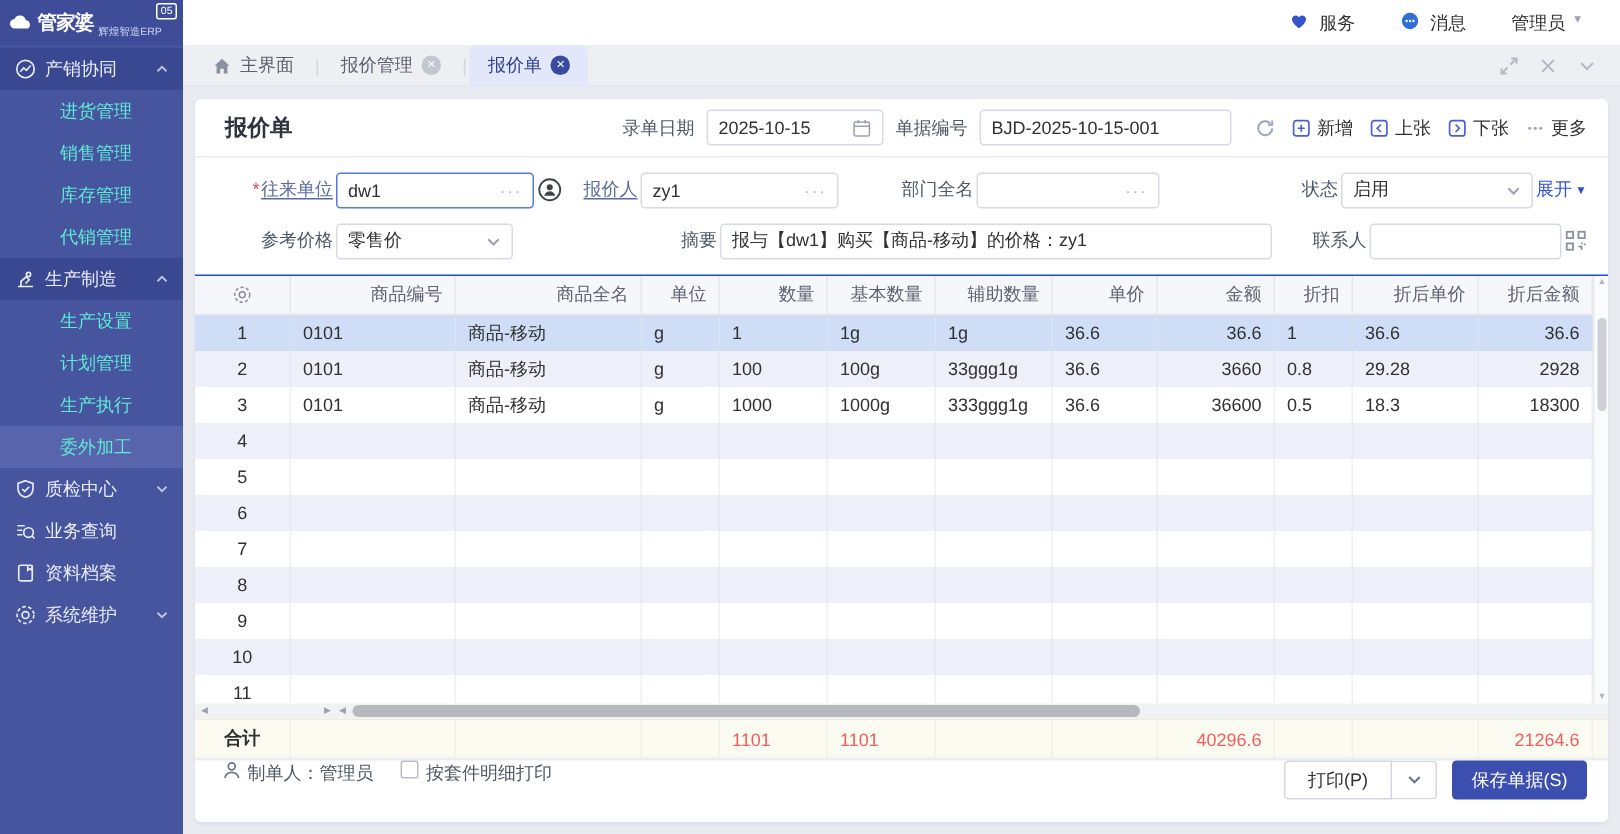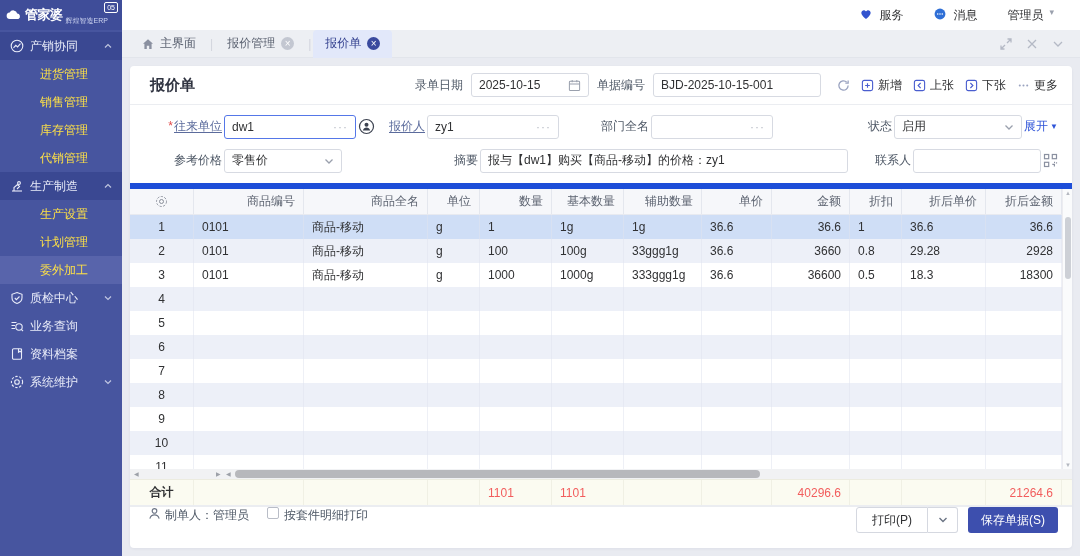--- a/index.html
+++ b/index.html
@@ -11,21 +11,21 @@
   .sidebar { width:122px; flex-shrink:0; background:#47559f; color:#e9ecf9; display:flex; flex-direction:column; }
   .logo { height:30px; background:#3f4d99; display:flex; align-items:center; padding:0 6px; gap:3px; position:relative; }
   .logo svg { width:16px; height:12px; flex-shrink:0; }
   .logo-name { font-weight:bold; font-size:13px; color:#fff; letter-spacing:-.5px; }
   .logo-sub { font-size:7px; color:#cdd4f0; align-self:flex-end; margin-bottom:4px; }
   .logo-badge { position:absolute; top:2px; right:4px; font-size:7px; border:1px solid #fff; border-radius:2px; padding:0 2px; color:#fff; line-height:9px; }
   .menu { flex:1; padding-top:2px; overflow:hidden; }
   .menu-row { height:28px; display:flex; align-items:center; padding:0 10px; gap:6px; cursor:pointer; }
   .menu-row.exph { background:#3a4892; }
   .menu-row.hl { background:#5864ab; }
-  .menu-row.sub { padding-left:40px; color:#fde047; }
+  .menu-row.sub { padding-left:40px; color:#5eead4; }
   .mi { width:14px; height:14px; flex-shrink:0; color:#e9ecf9; }
   .mi svg { width:14px; height:14px; display:block; }
   .mlbl { white-space:nowrap; }
   .caret { margin-left:auto; width:8px; height:8px; opacity:.75; }
   .caret svg { width:8px; height:8px; display:block; }
 
   
   .main { flex:1; min-width:0; display:flex; flex-direction:column; }
   .topbar { height:30px; background:#fff; display:flex; align-items:center; padding:0 10px; }
   .search { width:158px; height:20px; background:#f1f2f6; border-radius:11px; display:flex; align-items:center; gap:5px; padding:0 9px; color:#a6abbd; }
@@ -82,21 +82,21 @@
   .chev { width:10px; height:10px; color:#9aa0ad; flex-shrink:0; }
   .chev svg { width:10px; height:10px; display:block; }
   .round-ic { width:17px; height:17px; color:#3c4250; flex-shrink:0; }
   .round-ic svg { width:17px; height:17px; display:block; }
   .expand-link { color:#2f54d8; display:flex; align-items:center; gap:2px; cursor:pointer; white-space:nowrap; }
   .expand-link .tri { font-size:8px; }
   .qr-ic { width:15px; height:15px; color:#8a90a0; }
   .qr-ic svg { width:15px; height:15px; display:block; }
 
   
-  .grid-zone { flex:1; min-height:0; display:flex; border-top:6px solid #1d4ed8; }
+  .grid-zone { flex:1; min-height:0; display:flex; border-top:1px solid #1d4ed8; }
   .grid-main { flex:1; min-width:0; display:flex; flex-direction:column; }
   .t-header { display:flex; height:26px; background:#f6f7fa; border-bottom:1px solid #e8eaf0; color:#5c6370; flex-shrink:0; }
   .t-body { flex:1; overflow:hidden; }
   .t-row { display:flex; height:24px; background:#fff; }
   .t-row.even { background:#edf0f8; }
   .t-row.sel { background:#cfdef6; }
   .tc { padding:0 8px; display:flex; align-items:center; border-right:1px solid rgba(224,228,238,.55); overflow:hidden; white-space:nowrap; height:100%; }
   .t-header .tc { border-right:1px solid #e4e7ee; }
   .tc.c { justify-content:center; padding:0 2px; }
   .tc.r { justify-content:flex-end; }
@@ -183,20 +183,23 @@
             <svg viewBox="0 0 8 8" fill="none" stroke="currentColor" stroke-width="1.2">
               <path d="M1 5.5 4 2.5 7 5.5"></path>
             </svg>
           </span>
         </div>
         <div class="menu-row sub">
           <span class="mlbl">生产设置</span>
         </div>
         <div class="menu-row sub">
           <span class="mlbl">计划管理</span>
+        </div>
+        <div class="menu-row sub">
+          <span class="mlbl">生产执行</span>
         </div>
         <div class="menu-row sub hl">
           <span class="mlbl">委外加工</span>
         </div>
         <div class="menu-row">
           <span class="mi">
             <svg viewBox="0 0 14 14" fill="none" stroke="currentColor" stroke-width="1.1">
               <path d="M7 1.5 12 3.3v3.5c0 2.8-2 4.8-5 5.7-3-.9-5-2.9-5-5.7V3.3Z"></path>
               <path d="M4.8 7l1.6 1.6L9.5 5.5"></path>
             </svg>

